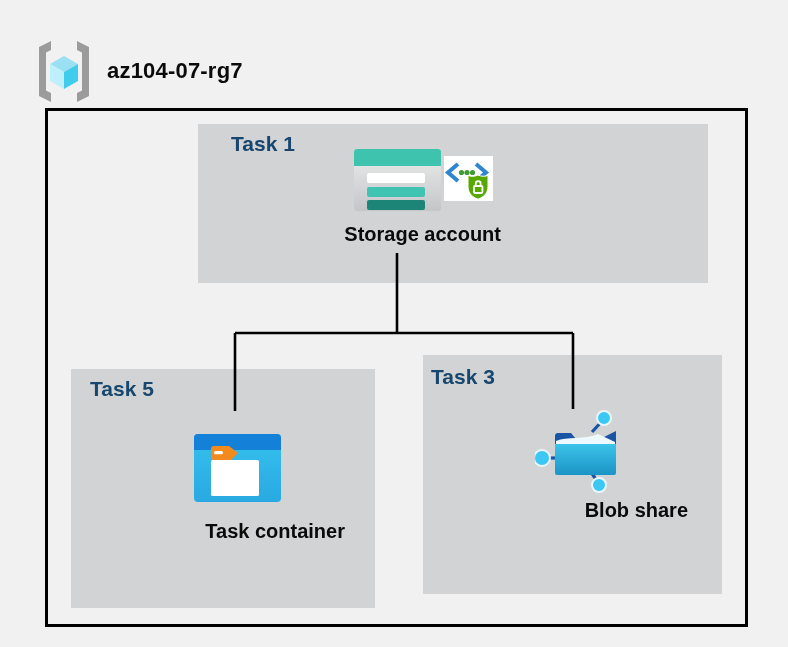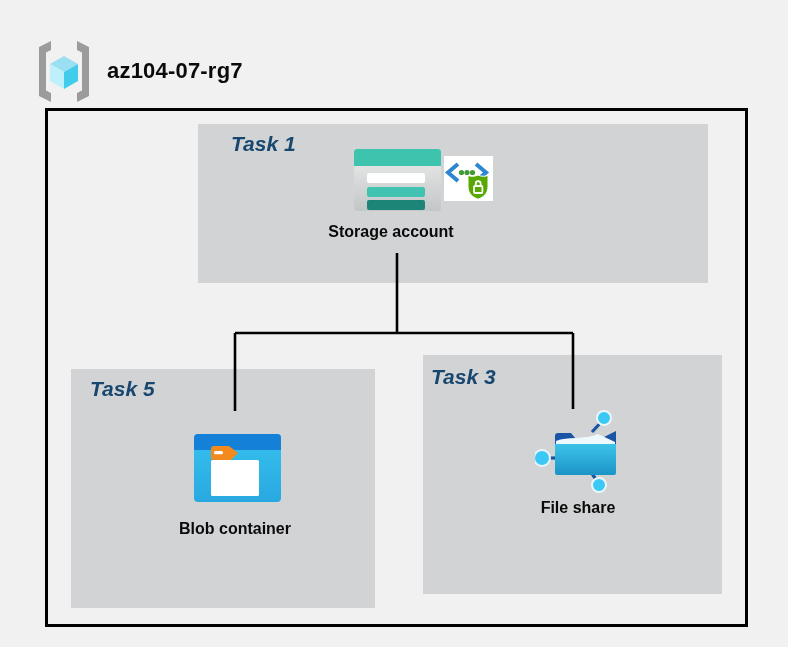--- a/index.html
+++ b/index.html
@@ -29,28 +29,28 @@
     position:absolute;left:45px;top:88px;width:703px;height:519px;
     border:3px solid var(--outer-border);box-sizing:border-box;
     background:transparent;
   }
   .group{position:absolute;background:var(--group-bg);}
   .group-task1{left:198px;top:104px;width:510px;height:159px;}
   .group-task5{left:71px;top:349px;width:304px;height:239px;}
   .group-task3{left:423px;top:335px;width:299px;height:239px;}
   .task-label{
     position:absolute;font-size:21px;font-weight:700;
-    color:var(--task-label);white-space:nowrap;font-style:italic;
+    color:var(--task-label);white-space:nowrap;
   }
   .group-task1 .task-label{left:33px;top:8px;}
   .group-task5 .task-label{left:19px;top:8px;}
   .group-task3 .task-label{left:8px;top:10px;}
   .node-label{
-    position:absolute;font-size:16px;font-weight:700;
-    color:var(--node-label);text-align:center;width:220px;white-space:nowrap;
+    position:absolute;font-size:20px;font-weight:700;
+    color:var(--node-label);text-align:right;width:220px;white-space:nowrap;
   }
   .icon{position:absolute;display:block;}
   .connectors{position:absolute;left:0;top:0;pointer-events:none;}
 </style>
 </head>
 <body>
 
 <div class="canvas">
 
   <svg class="rg-icon" width="58" height="63" viewBox="0 0 58 63">
@@ -106,21 +106,21 @@
           <stop offset="1" stop-color="#29a9e1"></stop>
         </linearGradient>
       </defs>
       <rect x="0" y="0" width="87" height="68" rx="4" fill="url(#bc-cyan)"></rect>
       <path d="M4 0 h79 a4 4 0 0 1 4 4 v12 h-87 v-12 a4 4 0 0 1 4 -4 z" fill="#1480d8"></path>
       <path d="M17 15 a3 3 0 0 1 3 -3 h15 l9 7 l-7 7 h-17 a3 3 0 0 1 -3 -3 z" fill="#f28a1e"></path>
       <rect x="20" y="17" width="9" height="3.2" rx="1.5" fill="#ffffff"></rect>
       <rect x="17" y="26" width="48" height="36" rx="1.5" fill="#ffffff"></rect>
     </svg>
 
-    <div class="node-label" style="left:54px;top:151px">Blob container</div>
+    <div class="node-label" style="left:54px;top:151px">Task container</div>
   </div>
 
   <div class="group group-task3">
     <div class="task-label">Task 3</div>
 
     <svg class="icon" style="left:112px;top:53px" width="85" height="85" viewBox="0 0 85 85">
       <defs>
         <linearGradient id="fs-cyan" x1="0" y1="0" x2="0" y2="1">
           <stop offset="0" stop-color="#3cc3e9"></stop>
           <stop offset="1" stop-color="#1b94c6"></stop>
@@ -130,21 +130,21 @@
       <line x1="22" y1="50" x2="7" y2="50" stroke="#1a55a5" stroke-width="3.2"></line>
       <line x1="56" y1="64" x2="64" y2="76" stroke="#1a55a5" stroke-width="3.2"></line>
       <path d="M20 60 V28 a3 3 0 0 1 3 -3 h13 l5 6 h24 l16 -8 v37 z" fill="#1a55a5"></path>
       <path d="M21 33 c11 -5 29 -1 42 -7 l17 8 v6 h-59 z" fill="#eef9fd"></path>
       <path d="M20 36 h61 v29 a2 2 0 0 1 -2 2 h-57 a2 2 0 0 1 -2 -2 z" fill="url(#fs-cyan)"></path>
       <circle cx="69" cy="10" r="7" fill="#3cc8f5" stroke="#e9f7fd" stroke-width="2"></circle>
       <circle cx="7" cy="50" r="8" fill="#3cc8f5" stroke="#e9f7fd" stroke-width="2"></circle>
       <circle cx="64" cy="77" r="7" fill="#3cc8f5" stroke="#e9f7fd" stroke-width="2"></circle>
     </svg>
 
-    <div class="node-label" style="left:45px;top:144px">File share</div>
+    <div class="node-label" style="left:45px;top:144px">Blob share</div>
   </div>
 
   <svg class="connectors" width="788" height="647" viewBox="0 0 788 647">
     <path d="M397 233 L397 313" stroke="#000000" stroke-width="2.6" fill="none"></path>
     <path d="M235 313 L573 313" stroke="#000000" stroke-width="2.6" fill="none"></path>
     <path d="M235 313 L235 391" stroke="#000000" stroke-width="2.6" fill="none"></path>
     <path d="M573 313 L573 389" stroke="#000000" stroke-width="2.6" fill="none"></path>
   </svg>
 
 </div>

